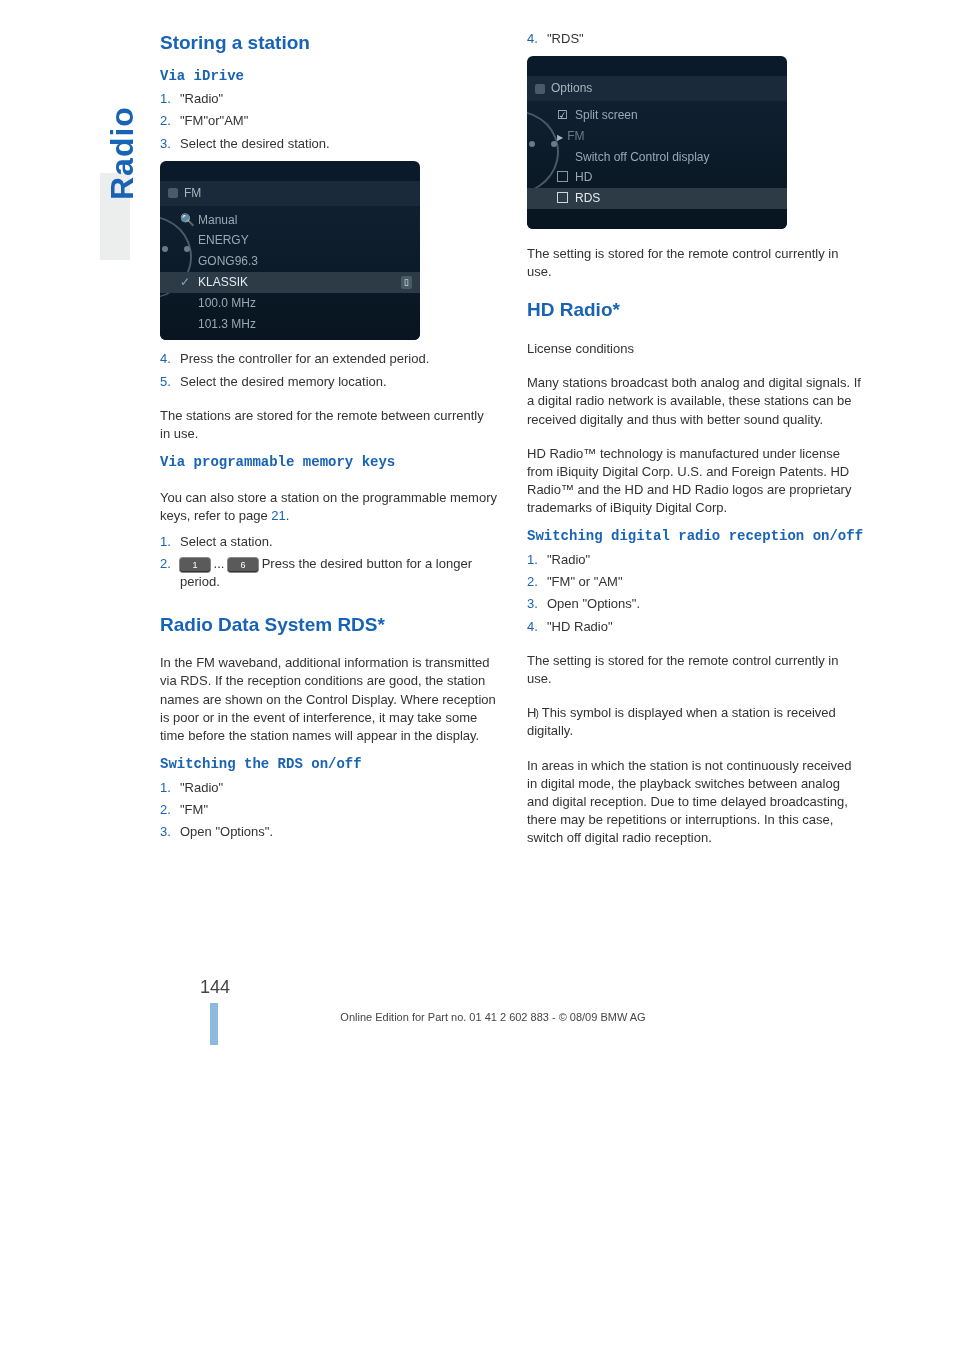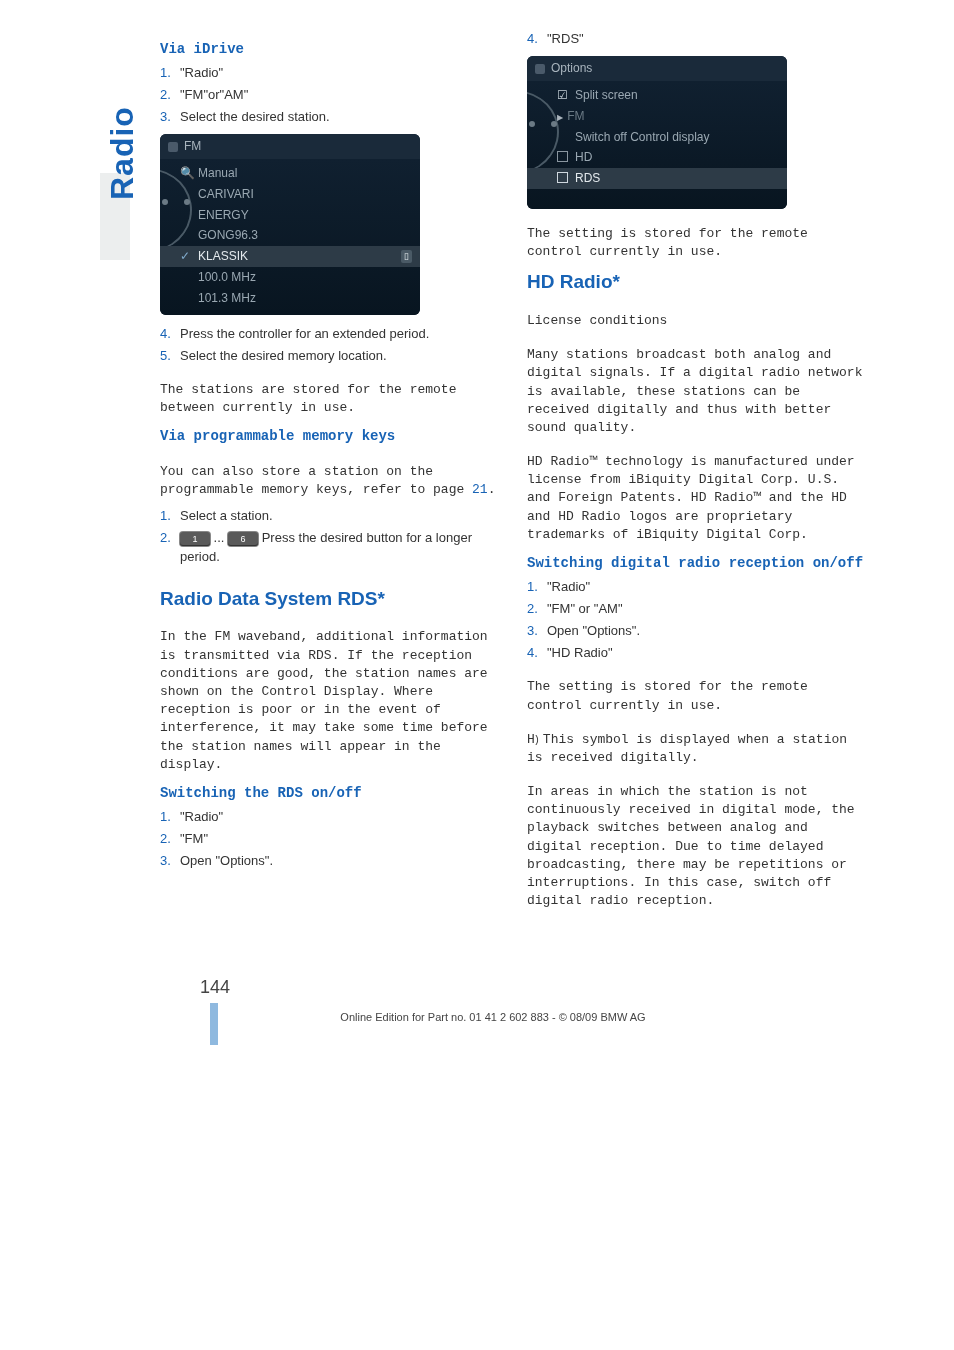--- a/index.html
+++ b/index.html
@@ -91,20 +91,21 @@
     color: #cfd8df;
     font-size: 12px;
   }
   .figure-header {
     display: flex;
     align-items: center;
     padding: 4px 8px;
     background: #1a2a3a;
     color: #a8b4bd;
     gap: 6px;
+    margin-top: 20px;
   }
   .icon-dot {
     width: 10px; height: 10px; background: #4a5a6a; border-radius: 2px; display:inline-block;
   }
   .figure-body {
     position: relative;
     padding: 4px 0 4px 0;
     background: linear-gradient(#102030, #081520);
   }
   .figure-row {
@@ -162,21 +163,20 @@
     box-shadow: inset 0 -1px 0 #333, 0 0 0 1px #888;
   }
   .hd-icon {
     display:inline-block;
     font-size: 13px;
     letter-spacing:-1px;
     margin-right:4px;
   }
   .body-text {
     margin: 16px 0 8px 0;
-    font-family: Liberation Mono, monospace;
   }
   .footer {
     position: absolute;
     bottom: 325px;
     left: 8px;
     width: 100%;
     text-align: center;
     font-size: 11px;
     color: #444;
     margin-left: 8px;
@@ -219,20 +219,21 @@
 <body>
 
 <div class="page">
   <div class="side-tab-bg"></div>
   <div class="side-tab">Radio</div>
 
   <div class="columns">
 
     <div class="col">
 
+      <h1 class="section">Storing a station</h1>
 
       <h2 class="sub">Via iDrive</h2>
 
       <ol class="ol">
         <li>
             <span class="num">1.</span>
             <span class="li-text">"Radio"</span>
           </li>
         <li>
             <span class="num">2.</span>
@@ -247,21 +248,20 @@
       <div class="figure">
         <div class="figure-header">
           <span class="icon-dot"></span>
           <span>FM</span>
         </div>
         <div class="figure-body" style="padding-bottom:6px;">
           <div class="figure-arc"></div>
           <div class="figure-dot-l"></div>
           <div class="figure-dot-r"></div>
           <div class="figure-row"><span class="mag">🔍</span><span>Manual</span></div>
-          <div class="figure-row"><span>CARIVARI</span></div>
           <div class="figure-row"><span>ENERGY</span></div>
           <div class="figure-row"><span>GONG96.3</span></div>
           <div class="figure-row highlight">
               <span class="tick">✓</span>
               <span>KLASSIK</span>
               <span style="font-size:9px;background:#4a5a66;padding:0 3px;border-radius:2px;">▯</span>
             </div>
           <div class="figure-row"><span>100.0 MHz</span></div>
           <div class="figure-row"><span>101.3 MHz</span></div>
         </div>
@@ -342,21 +342,21 @@
           <div class="figure-row"><span class="checkbox"></span><span>HD</span></div>
           <div class="figure-row highlight">
               <span class="checkbox" style="border-color:#cfd8df"></span>
               <span>RDS</span>
             </div>
         </div>
       </div>
 
       <p class="body-text">The setting is stored for the remote control currently in use.</p>
 
-      <h1 class="section" style="margin-top:8px">HD Radio*</h1>
+      <h1 class="section" style="margin-top:16px">HD Radio*</h1>
       <p class="body-text">License conditions</p>
       <p class="body-text">Many stations broadcast both analog and digital signals. If a digital radio network is available, these stations can be received digitally and thus with better sound quality.</p>
       <p class="body-text">HD Radio™ technology is manufactured under license from iBiquity Digital Corp. U.S. and Foreign Patents. HD Radio™ and the HD and HD Radio logos are proprietary trademarks of iBiquity Digital Corp.</p>
 
       <h2 class="sub">Switching digital radio reception on/off</h2>
       <ol class="ol">
         <li>
             <span class="num">1.</span>
             <span class="li-text">"Radio"</span>
           </li>

